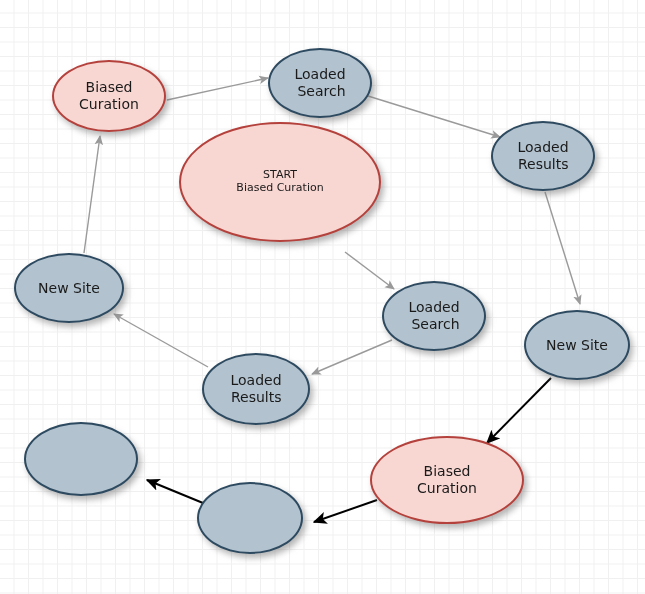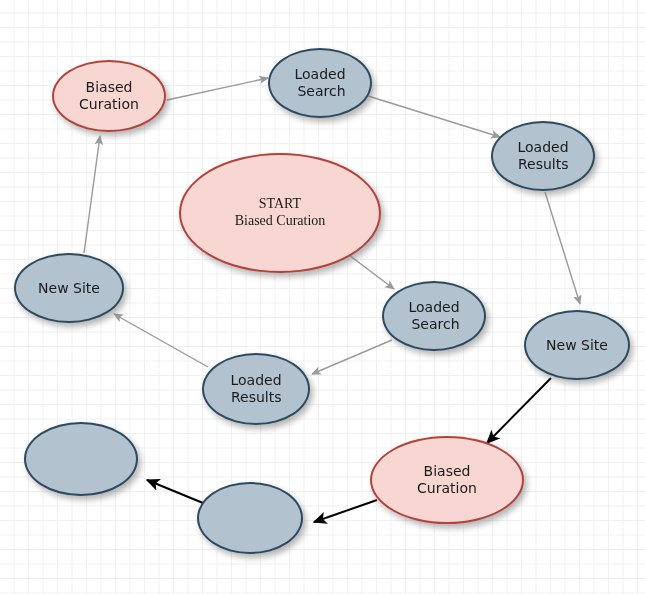--- a/index.html
+++ b/index.html
@@ -118,18 +118,18 @@
         <span class="node-label">New Site</span>
       </div>
       <div class="graph-node node-blue" style="left: 202px; top: 353px; width: 108px; height: 72px; font-size: 14px;">
         <span class="node-label">Loaded
 Results</span>
       </div>
       <div class="graph-node node-blue" style="left: 382px; top: 281px; width: 104px; height: 70px; font-size: 14px;">
         <span class="node-label">Loaded
 Search</span>
       </div>
-      <div class="graph-node node-pink" style="left: 179px; top: 153px; width: 202px; height: 120px; font-size: 14px; font-family: Liberation Serif, serif;">
+      <div class="graph-node node-pink" style="left: 179px; top: 122px; width: 202px; height: 120px; font-size: 11px;">
         <span class="node-label">START
 Biased Curation</span>
       </div>
     </div>
 </div>
 
 </body></html>

